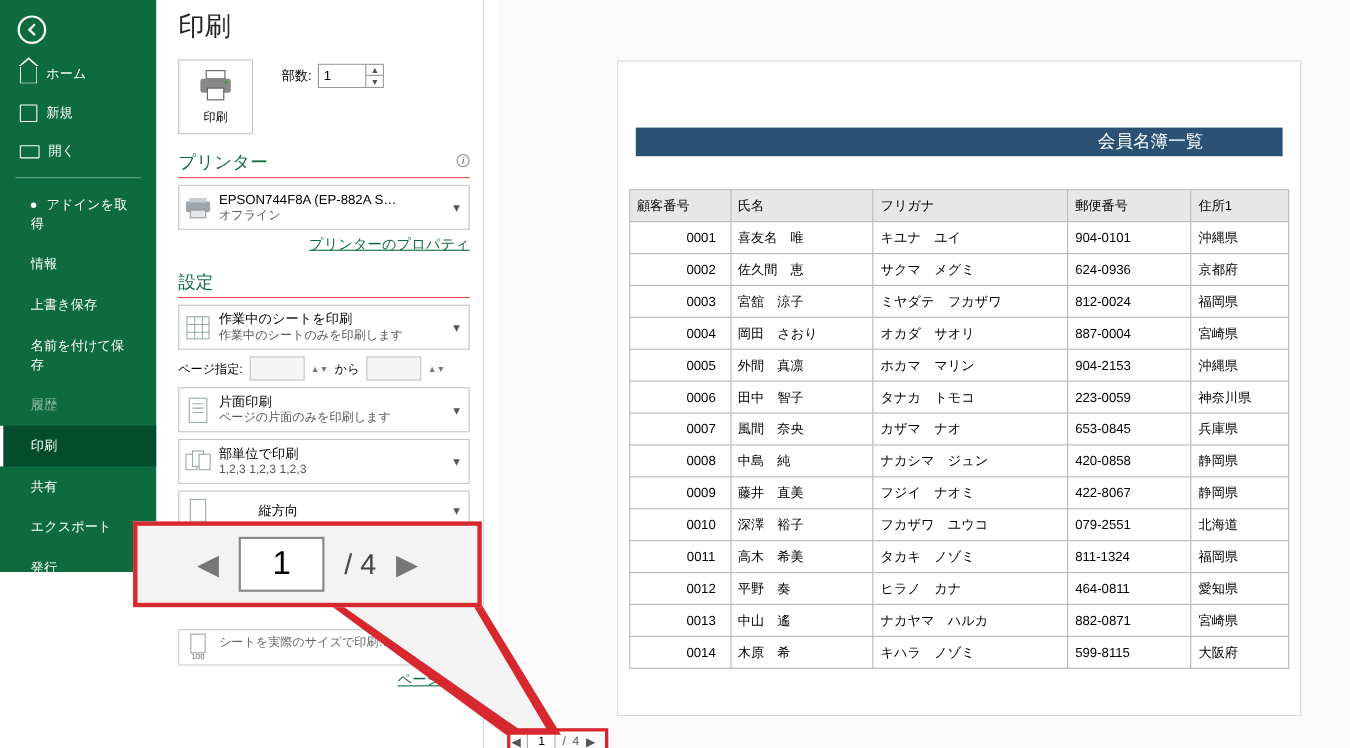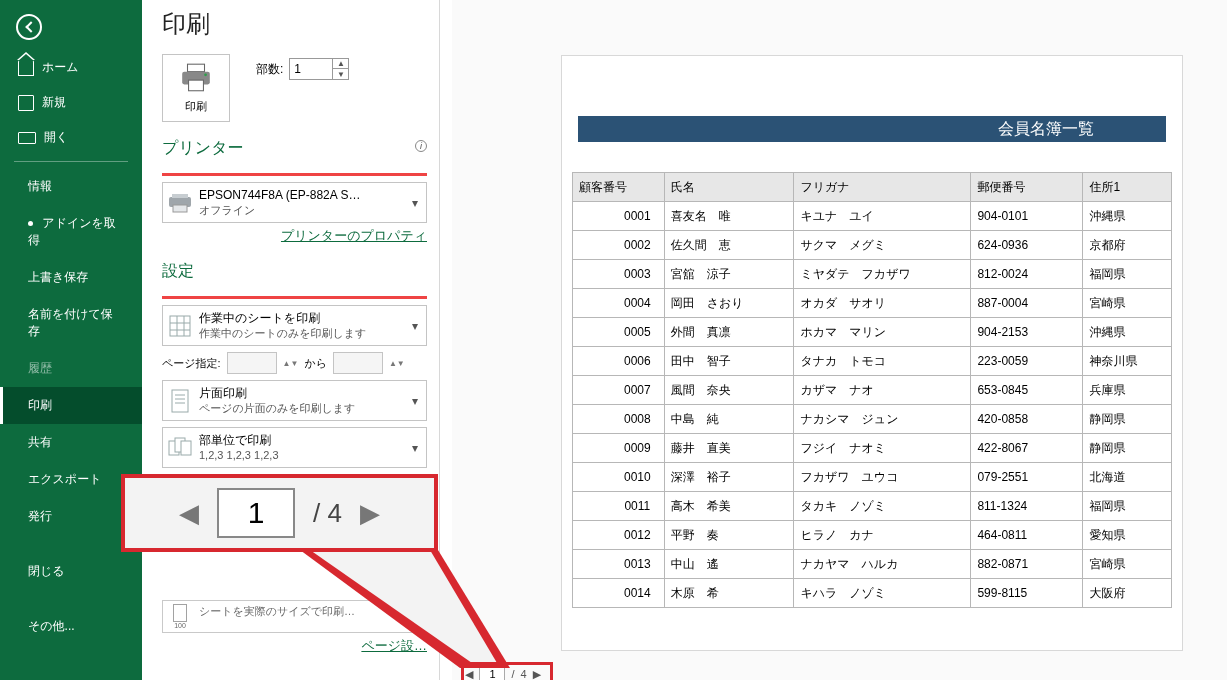--- a/index.html
+++ b/index.html
@@ -1,18 +1,18 @@
 <!DOCTYPE html>
 <html><head>
 <meta charset="utf-8">
 <style>
   * { box-sizing: border-box; margin: 0; padding: 0; }
   body { font-family: "Yu Gothic UI", "Meiryo", sans-serif; font-size: 12px; background: #fff; width: 1227px; height: 680px; overflow: hidden; position: relative; }
 
-  .sidebar { position: absolute; left: 0; top: 0; width: 142px; height: 680px; background: #0d6b3e; color: #fff; }
+  .sidebar { position: absolute; left: 0; top: 0; width: 142px; height: 520px; background: #0d6b3e; color: #fff; }
   .back-circle { width: 26px; height: 26px; border: 2px solid #fff; border-radius: 50%; margin: 14px 0 10px 16px; display: flex; align-items: center; justify-content: center; cursor: pointer; }
   .back-arrow { width: 8px; height: 8px; border-left: 2px solid #fff; border-bottom: 2px solid #fff; transform: rotate(45deg); margin-left: 3px; }
   .nav-item { padding: 9px 18px; display: flex; align-items: center; font-size: 12px; cursor: pointer; }
   .nav-item .ic { width: 16px; height: 16px; margin-right: 8px; display: inline-block; border: 1px solid #fff; }
   .nav-item .ic.home { border-radius: 2px 2px 0 0; border-top: none; position: relative; }
   .nav-item .ic.home::before { content:""; position:absolute; left:-2px; top:-8px; width:0;height:0;border-left:9px solid transparent;border-right:9px solid transparent;border-bottom:8px solid #fff; }
   .nav-item .ic.home::after { content:""; position:absolute; left:-1px; top:-6px; width:0;height:0;border-left:8px solid transparent;border-right:8px solid transparent;border-bottom:7px solid #0d6b3e; }
   .nav-item .ic.file { border-radius: 1px; }
   .nav-item .ic.folder { border-radius: 1px; width:18px; height:12px; }
   .nav-sep { border-top: 1px solid rgba(255,255,255,.35); margin: 6px 14px; }
@@ -27,21 +27,21 @@
   .print-btn { width: 68px; height: 68px; border: 1px solid #c4c4c4; display:flex; flex-direction:column; align-items:center; justify-content:center; gap:6px; cursor:pointer; }
   .print-btn svg { width: 34px; height: 30px; }
   .print-btn span { font-size:11px; }
   .copies-row { display:flex; align-items:center; gap:6px; font-size:12px; padding-top:4px; }
   .spin { width: 60px; height: 22px; border:1px solid #999; display:flex; }
   .spin input { border:none; width: 42px; padding:0 4px; font-size:12px; outline:none; }
   .spin .sbtns { width:16px; display:flex; flex-direction:column; border-left:1px solid #999; }
   .spin .sbtn { height:50%; display:flex; align-items:center; justify-content:center; cursor:pointer; font-size:8px; color:#555; }
   .spin .sbtn:first-child { border-bottom:1px solid #999; }
 
-  .section-h { color:#0d6b3e; font-size:16px; font-weight:400; margin-top:16px; border-bottom:3px solid #ef4444; padding-bottom:14px; position:relative; }
+  .section-h { color:#0d6b3e; font-size:16px; font-weight:400; margin-top:16px; border-bottom:1px solid #ef4444; padding-bottom:2px; position:relative; }
   .info-i { position:absolute; right:0; top:2px; width:12px;height:12px; border:1px solid #888; border-radius:50%; font-size:9px; line-height:11px; text-align:center; font-style:italic; color:#555; cursor:pointer; }
   .dd { border:1px solid #c4c4c4; margin-top:6px; display:flex; align-items:center; padding:4px 4px; cursor:pointer; min-height:38px; }
   .dd.compact { min-height:28px;gap:36px; }
   .dd .ddicon { width:26px; height:26px; margin-right:6px; display:flex; align-items:center; justify-content:center; color:#666; }
   .dd .ddtext { flex:1; line-height:1.35; font-size:11px; }
   .dd .ddtext .l1 { font-size:12px; }
   .dd .ddtext .l2 { color:#555; font-size:11px; }
   .dd .chev { width:14px; text-align:center; color:#555; }
   .link-r { text-align:right; color:#0d6b3e; text-decoration:underline; font-size:13px; margin-top:4px; cursor:pointer; }
 
@@ -90,25 +90,25 @@
   </div>
   <div class="nav-item">
     <span class="ic file"></span>
     <span>新規</span>
   </div>
   <div class="nav-item">
     <span class="ic folder"></span>
     <span>開く</span>
   </div>
   <div class="nav-sep"></div>
-  <div class="nav-sub">情報</div>
   <div class="nav-sub">
     <span class="bullet"></span>
     <span>アドインを取得</span>
   </div>
+  <div class="nav-sub">情報</div>
   <div class="nav-sub">上書き保存</div>
   <div class="nav-sub">名前を付けて保存</div>
   <div class="nav-sub muted">履歴</div>
   <div class="nav-sub nav-selected">印刷</div>
   <div class="nav-sub">共有</div>
   <div class="nav-sub">エクスポート</div>
   <div class="nav-sub">発行</div>
   <div style="height:18px"></div>
   <div class="nav-sub">閉じる</div>
   <div style="height:18px"></div>

